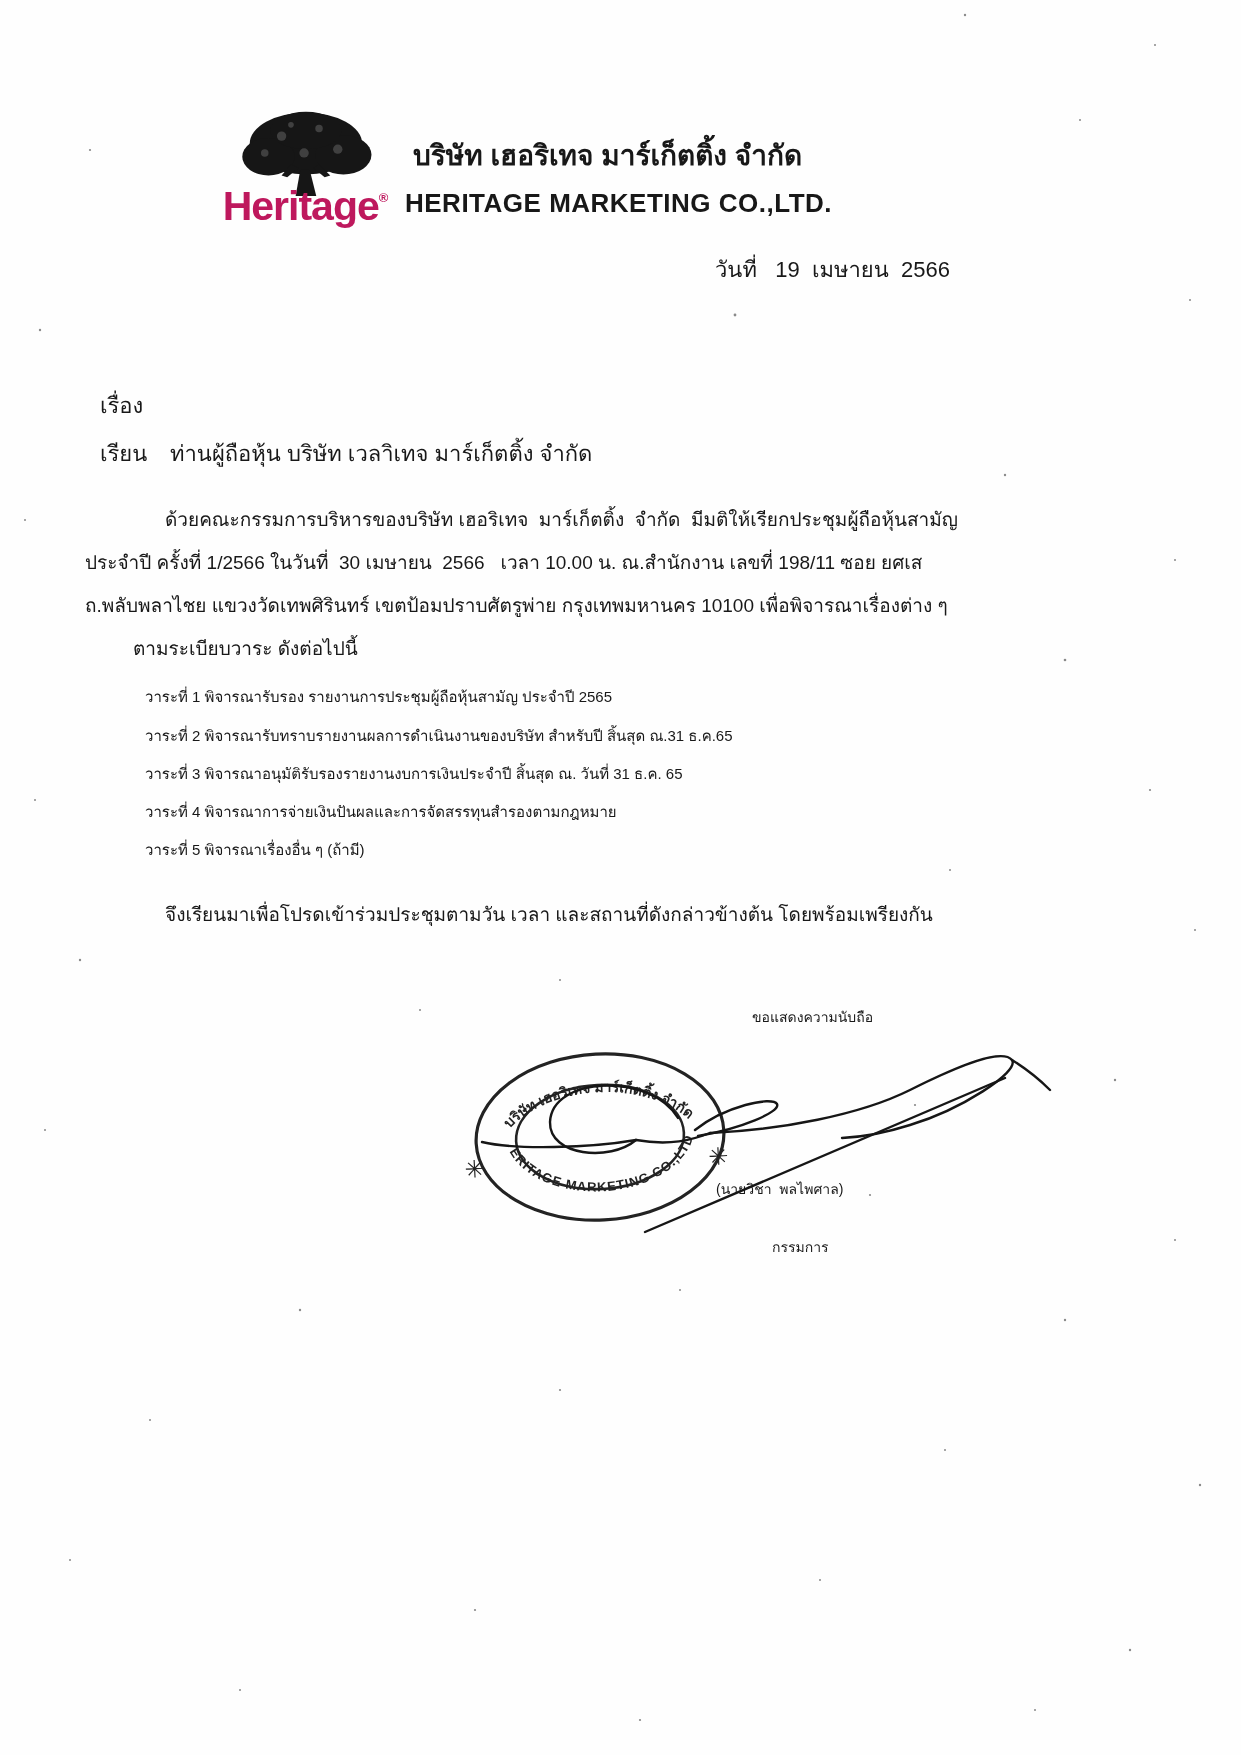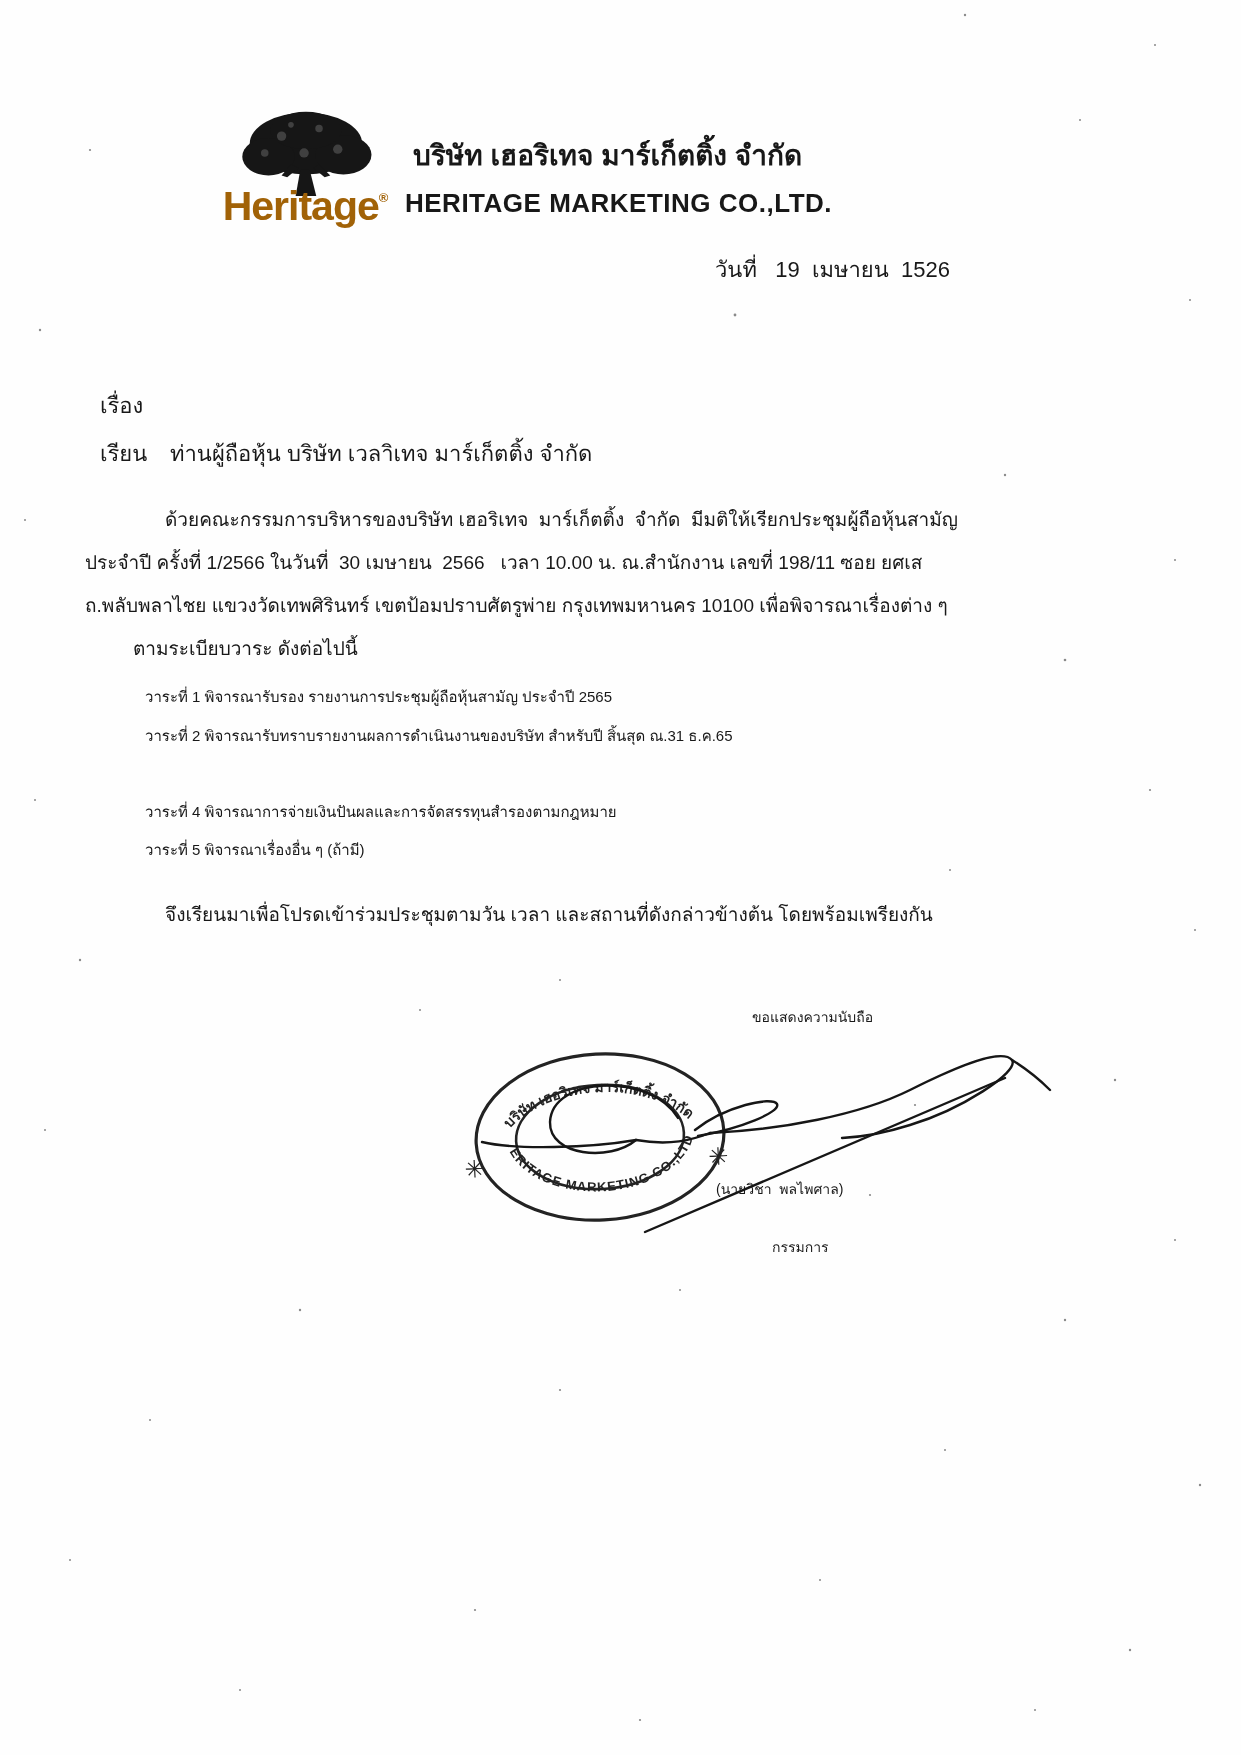--- a/index.html
+++ b/index.html
@@ -10,21 +10,21 @@
     background:#fefefe;
     font-family:"Liberation Sans", sans-serif;
     color:#181818;
     overflow:hidden;
   }
   .abs{position:absolute;white-space:pre;}
   .logo-wrap{position:absolute;left:200px;top:108px;width:210px;text-align:center;}
   .logo-tree{display:block;margin:0 auto -10px auto;}
   .logo-text{
     font-family:"Liberation Sans", sans-serif;
-    font-size:41px;font-weight:bold;color:#a16207;
+    font-size:41px;font-weight:bold;color:#be185d;
     letter-spacing:-1px;line-height:1;
   }
   .logo-reg{font-size:13px;vertical-align:18px;font-weight:bold;}
   .co-name-th{left:413px;top:136px;font-size:28px;font-weight:bold;line-height:1.4;}
   .co-name-en{left:405px;top:188px;font-size:26px;font-weight:bold;letter-spacing:.5px;}
   .date-line{left:715px;top:252px;font-size:22px;}
   .field-label{font-size:22px;}
   .field-value{font-size:22px;}
   .body-line{font-size:19px;line-height:1.5;}
   .agenda-line{font-size:15px;line-height:1.5;}
@@ -57,34 +57,35 @@
         <circle cx="84" cy="48" r="5"></circle>
           <circle cx="70" cy="18" r="3"></circle>
       </g>
     </svg>
     <div class="logo-text"><span>Heritage</span><sup class="logo-reg">®</sup></div>
   </div>
 
   <div class="abs co-name-th">บริษัท เฮอริเทจ มาร์เก็ตติ้ง จำกัด</div>
   <div class="abs co-name-en">HERITAGE MARKETING CO.,LTD.</div>
 
-  <div class="abs date-line">วันที่   19  เมษายน  1526</div>
+  <div class="abs date-line">วันที่   19  เมษายน  2566</div>
 
   <div class="abs field-label" style="left:100px;top:388px;">เรื่อง</div>
 
   <div class="abs field-label" style="left:100px;top:436px;">เรียน</div>
   <div class="abs field-value" style="left:170px;top:436px;">ท่านผู้ถือหุ้น บริษัท เวลาิเทจ มาร์เก็ตติ้ง จำกัด</div>
 
   <div class="abs body-line" style="left:165px;top:506px;">ด้วยคณะกรรมการบริหารของบริษัท เฮอริเทจ  มาร์เก็ตติ้ง  จำกัด  มีมติให้เรียกประชุมผู้ถือหุ้นสามัญ</div>
   <div class="abs body-line" style="left:85px;top:549px;">ประจำปี ครั้งที่ 1/2566 ในวันที่  30 เมษายน  2566   เวลา 10.00 น. ณ.สำนักงาน เลขที่ 198/11 ซอย ยศเส</div>
   <div class="abs body-line" style="left:85px;top:592px;">ถ.พลับพลาไชย แขวงวัดเทพศิรินทร์ เขตป้อมปราบศัตรูพ่าย กรุงเทพมหานคร 10100 เพื่อพิจารณาเรื่องต่าง ๆ</div>
   <div class="abs body-line" style="left:85px;top:635px;margin-left:48px;">ตามระเบียบวาระ ดังต่อไปนี้</div>
 
   <div class="abs agenda-line" style="left:145px;top:686px;">วาระที่ 1 พิจารณารับรอง รายงานการประชุมผู้ถือหุ้นสามัญ ประจำปี 2565</div>
   <div class="abs agenda-line" style="left:145px;top:725px;">วาระที่ 2 พิจารณารับทราบรายงานผลการดำเนินงานของบริษัท สำหรับปี สิ้นสุด ณ.31 ธ.ค.65</div>
+  <div class="abs agenda-line" style="left:145px;top:763px;">วาระที่ 3 พิจารณาอนุมัติรับรองรายงานงบการเงินประจำปี สิ้นสุด ณ. วันที่ 31 ธ.ค. 65</div>
   <div class="abs agenda-line" style="left:145px;top:801px;">วาระที่ 4 พิจารณาการจ่ายเงินปันผลและการจัดสรรทุนสำรองตามกฎหมาย</div>
   <div class="abs agenda-line" style="left:145px;top:839px;">วาระที่ 5 พิจารณาเรื่องอื่น ๆ (ถ้ามี)</div>
 
   <div class="abs body-line" style="left:165px;top:901px;">จึงเรียนมาเพื่อโปรดเข้าร่วมประชุมตามวัน เวลา และสถานที่ดังกล่าวข้างต้น โดยพร้อมเพรียงกัน</div>
 
   <div class="abs sig-text" style="left:752px;top:1006px;">ขอแสดงความนับถือ</div>
 
   <svg class="stamp-svg" width="290" height="190" viewBox="0 0 290 190">
     <ellipse cx="145" cy="95" rx="124" ry="83" fill="none" stroke="#232323" stroke-width="3.2"></ellipse>
     <ellipse cx="145" cy="95" rx="84" ry="52" fill="none" stroke="#232323" stroke-width="2.6"></ellipse>

